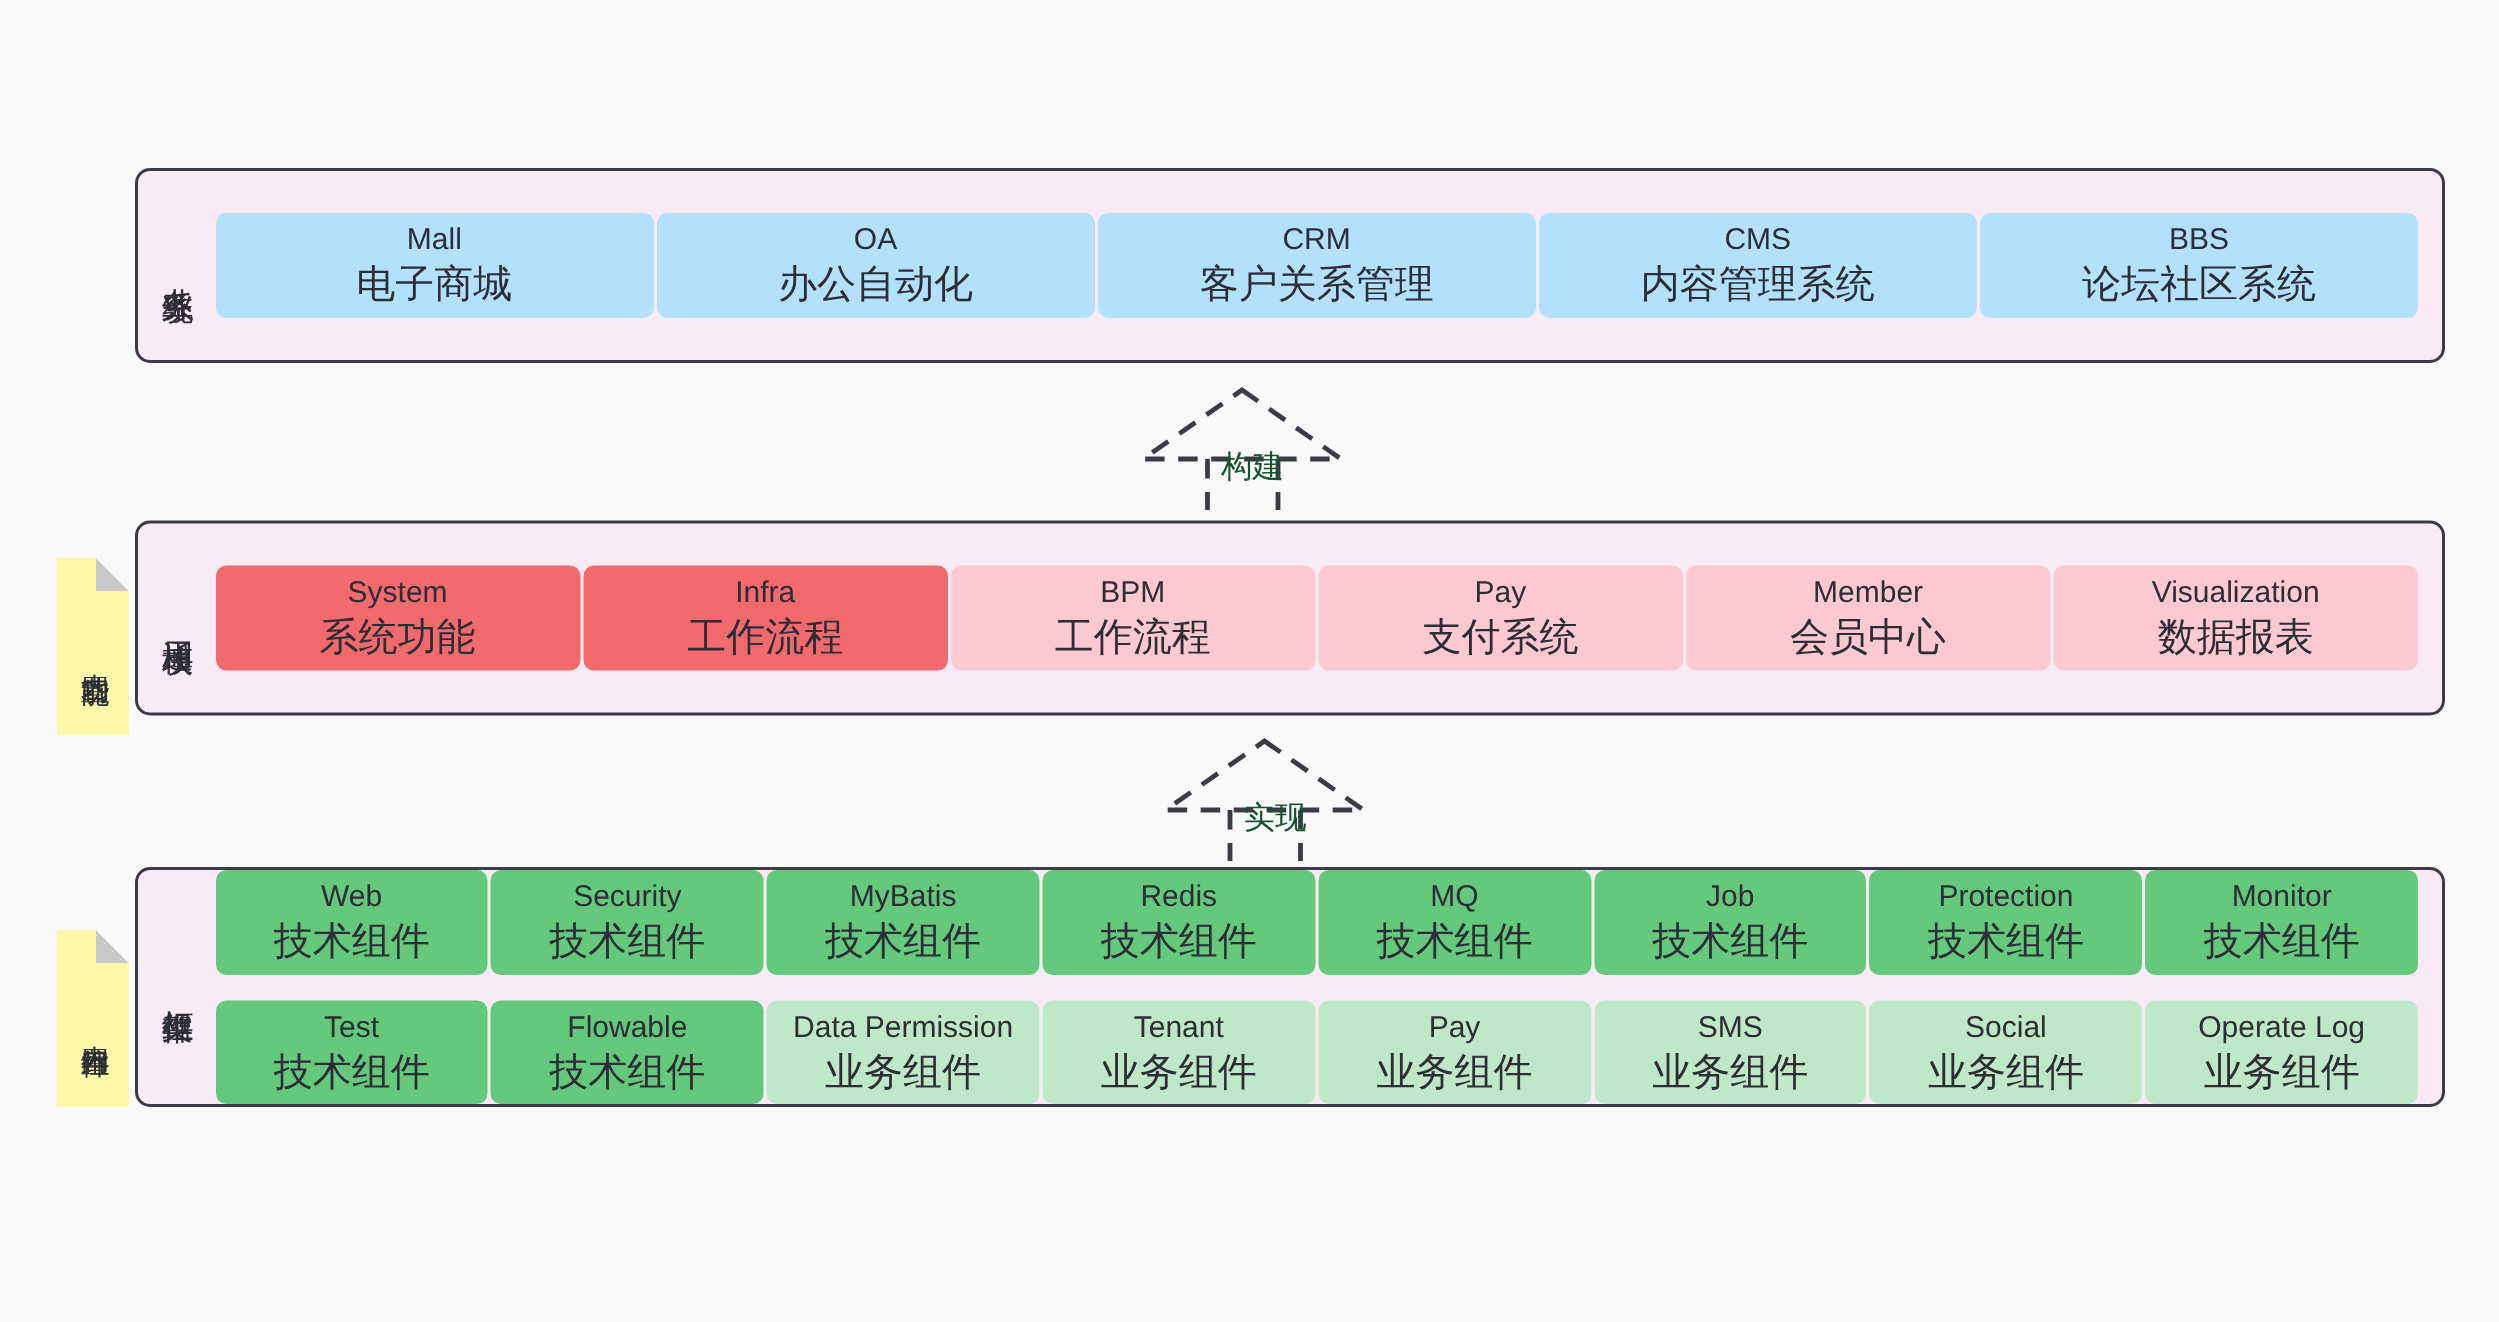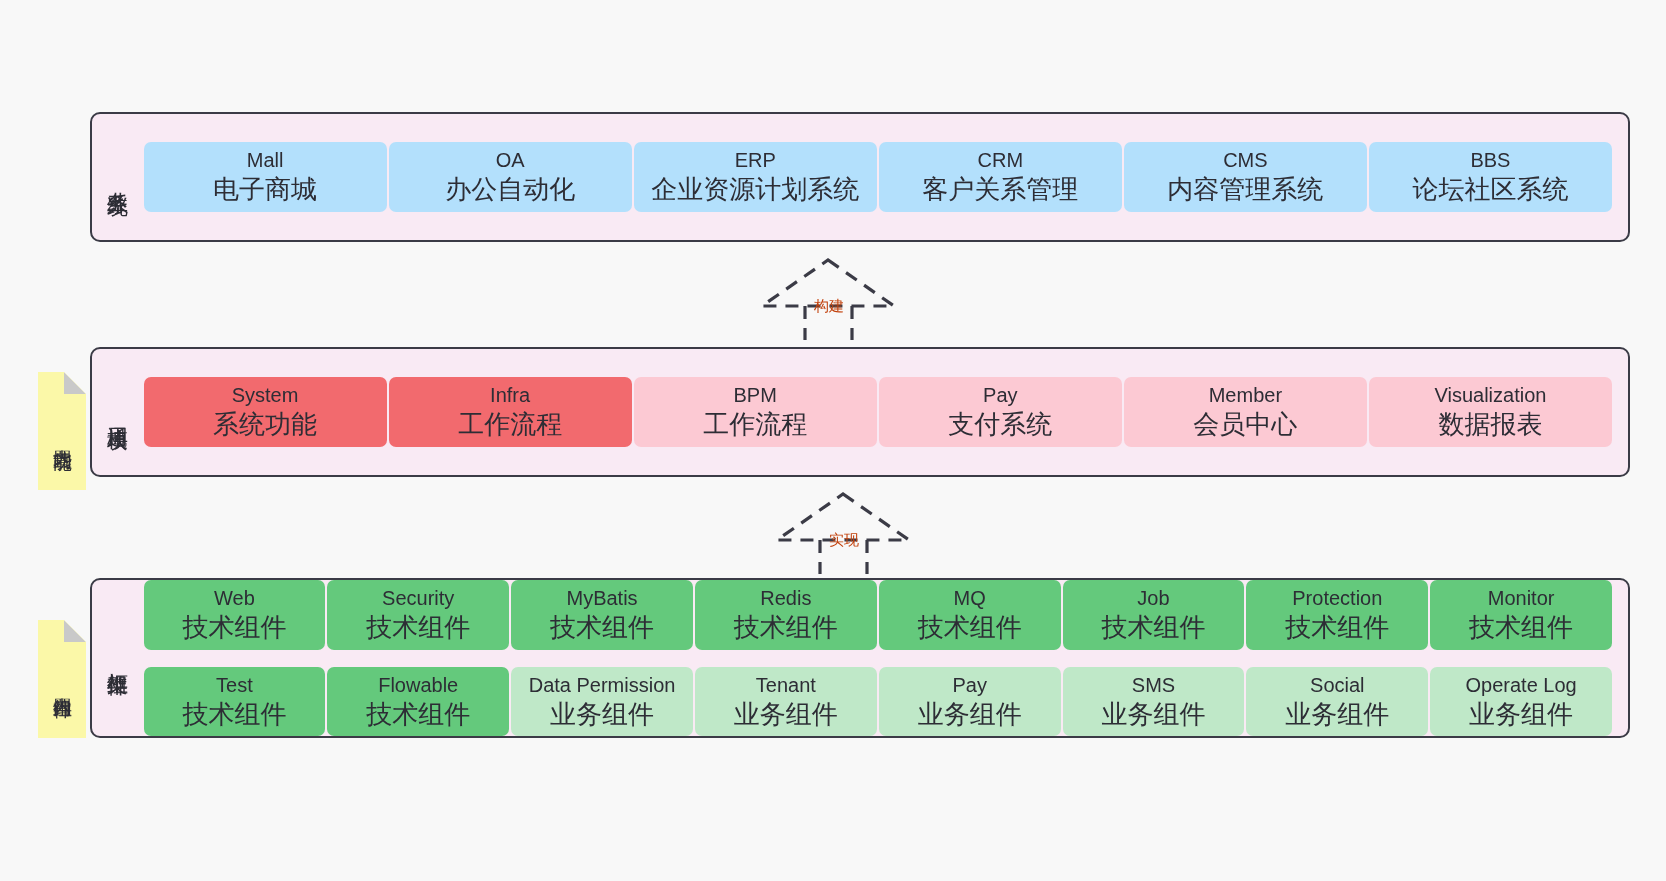--- a/index.html
+++ b/index.html
@@ -120,22 +120,22 @@
   }
 
   
   .arrow {
     position: absolute;
     pointer-events: none;
   }
   .arrow svg { display: block; overflow: visible; }
   .arrow-label {
     position: absolute;
-    font-size: 15px;
-    color: #c2410c;
+    font-size: 21px;
+    color: #14532d;
     white-space: nowrap;
     background: transparent;
     user-select: none;
   }
 </style>
 </head>
 <body>
 
 <div class="canvas">
 
@@ -143,24 +143,20 @@
     <div class="layer-label">业务系统</div>
     <div class="layer-body">
       <div class="row">
         <div class="card blue">
           <span class="t1">Mall</span>
           <span class="t2">电子商城</span>
         </div>
         <div class="card blue">
           <span class="t1">OA</span>
           <span class="t2">办公自动化</span>
-        </div>
-        <div class="card blue">
-          <span class="t1">ERP</span>
-          <span class="t2">企业资源计划系统</span>
         </div>
         <div class="card blue">
           <span class="t1">CRM</span>
           <span class="t2">客户关系管理</span>
         </div>
         <div class="card blue">
           <span class="t1">CMS</span>
           <span class="t2">内容管理系统</span>
         </div>
         <div class="card blue">

